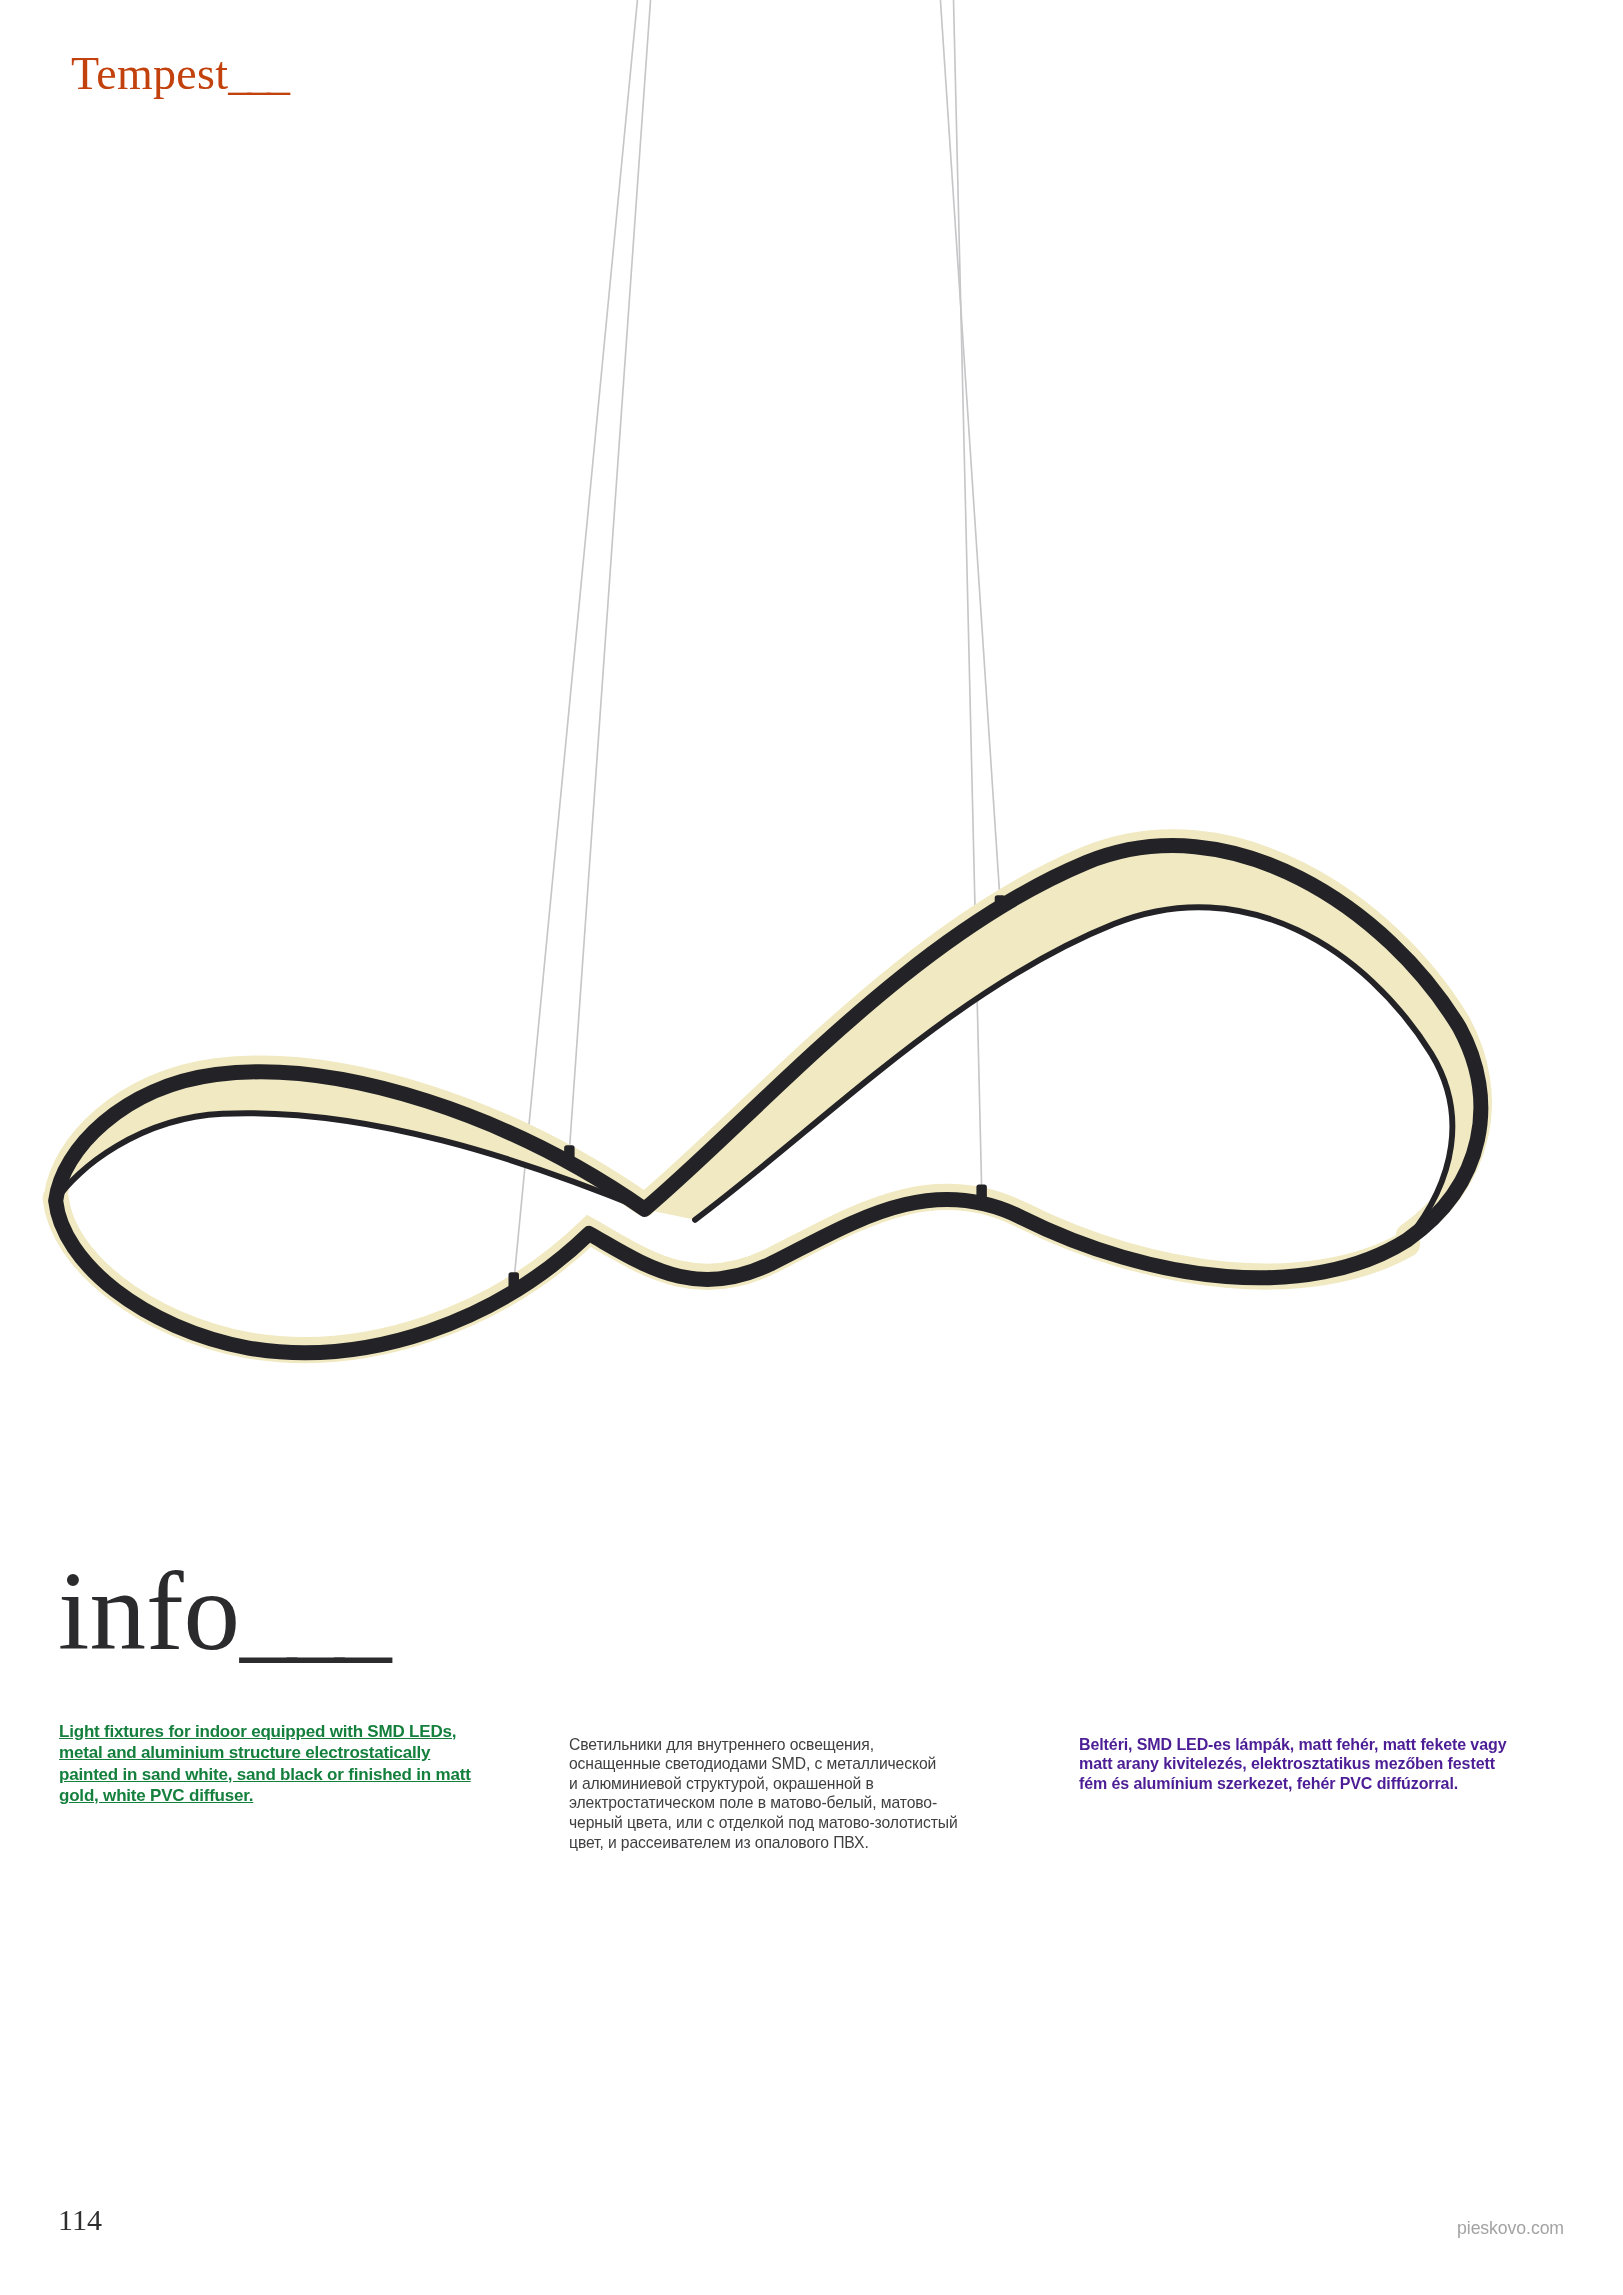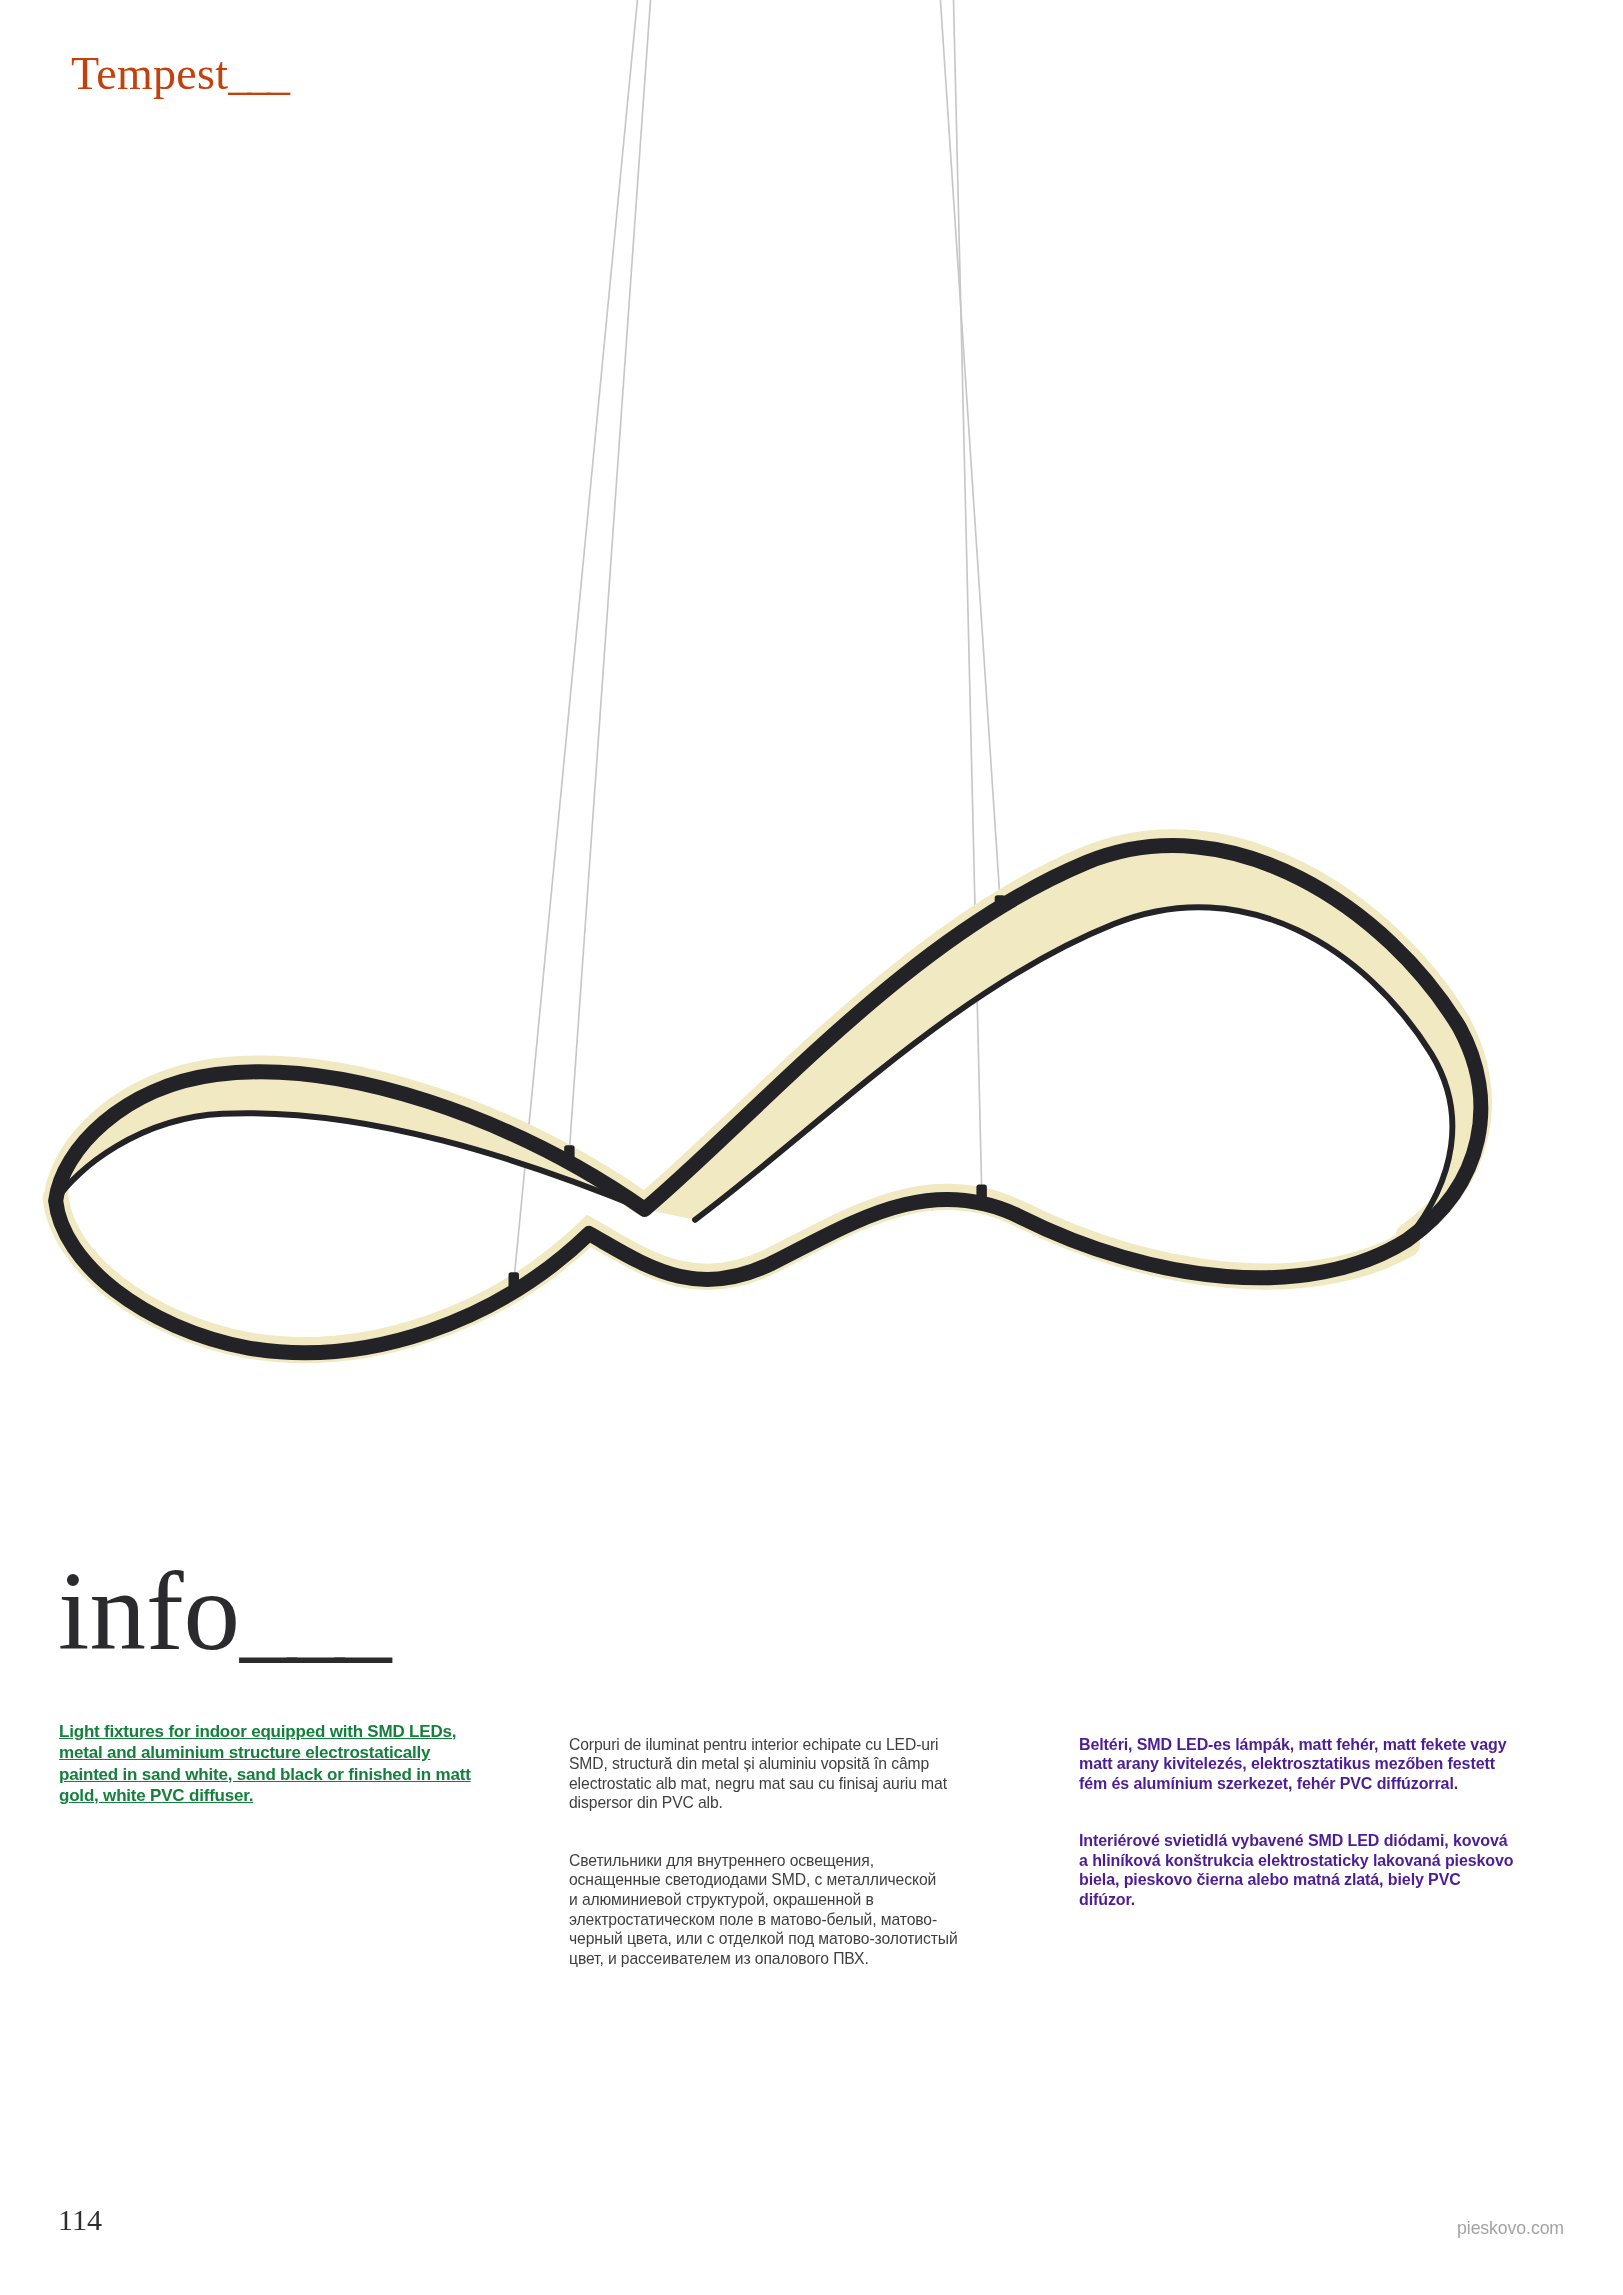--- a/index.html
+++ b/index.html
@@ -163,39 +163,31 @@
   <h2 class="info-heading"><span>info</span><span class="us">___</span></h2>
 
   <div class="col col-en">
     <p>Light fixtures for indoor equipped with SMD LEDs,
 metal and aluminium structure electrostatically
 painted in sand white, sand black or finished in matt
 gold, white PVC diffuser.</p>
   </div>
 
   <div class="col col-mid">
-    <p>Corpuri de iluminat pentru interior echipate cu LED-uri
-SMD, structură din metal și aluminiu vopsită în câmp
-electrostatic alb mat, negru mat sau cu finisaj auriu mat
-dispersor din PVC alb.</p>
     <p>Светильники для внутреннего освещения,
 оснащенные светодиодами SMD, с металлической
 и алюминиевой структурой, окрашенной в
 электростатическом поле в матово-белый, матово-
 черный цвета, или с отделкой под матово-золотистый
 цвет, и рассеивателем из опалового ПВХ.</p>
   </div>
 
   <div class="col col-right">
     <p>Beltéri, SMD LED-es lámpák, matt fehér, matt fekete vagy
 matt arany kivitelezés, elektrosztatikus mezőben festett
 fém és alumínium szerkezet, fehér PVC diffúzorral.</p>
-    <p>Interiérové svietidlá vybavené SMD LED diódami, kovová
-a hliníková konštrukcia elektrostaticky lakovaná pieskovo
-biela, pieskovo čierna alebo matná zlatá, biely PVC
-difúzor.</p>
   </div>
 
   <div class="page-number">114</div>
   <div class="website">pieskovo.com</div>
 
 </div>
 
 
 </body></html>

